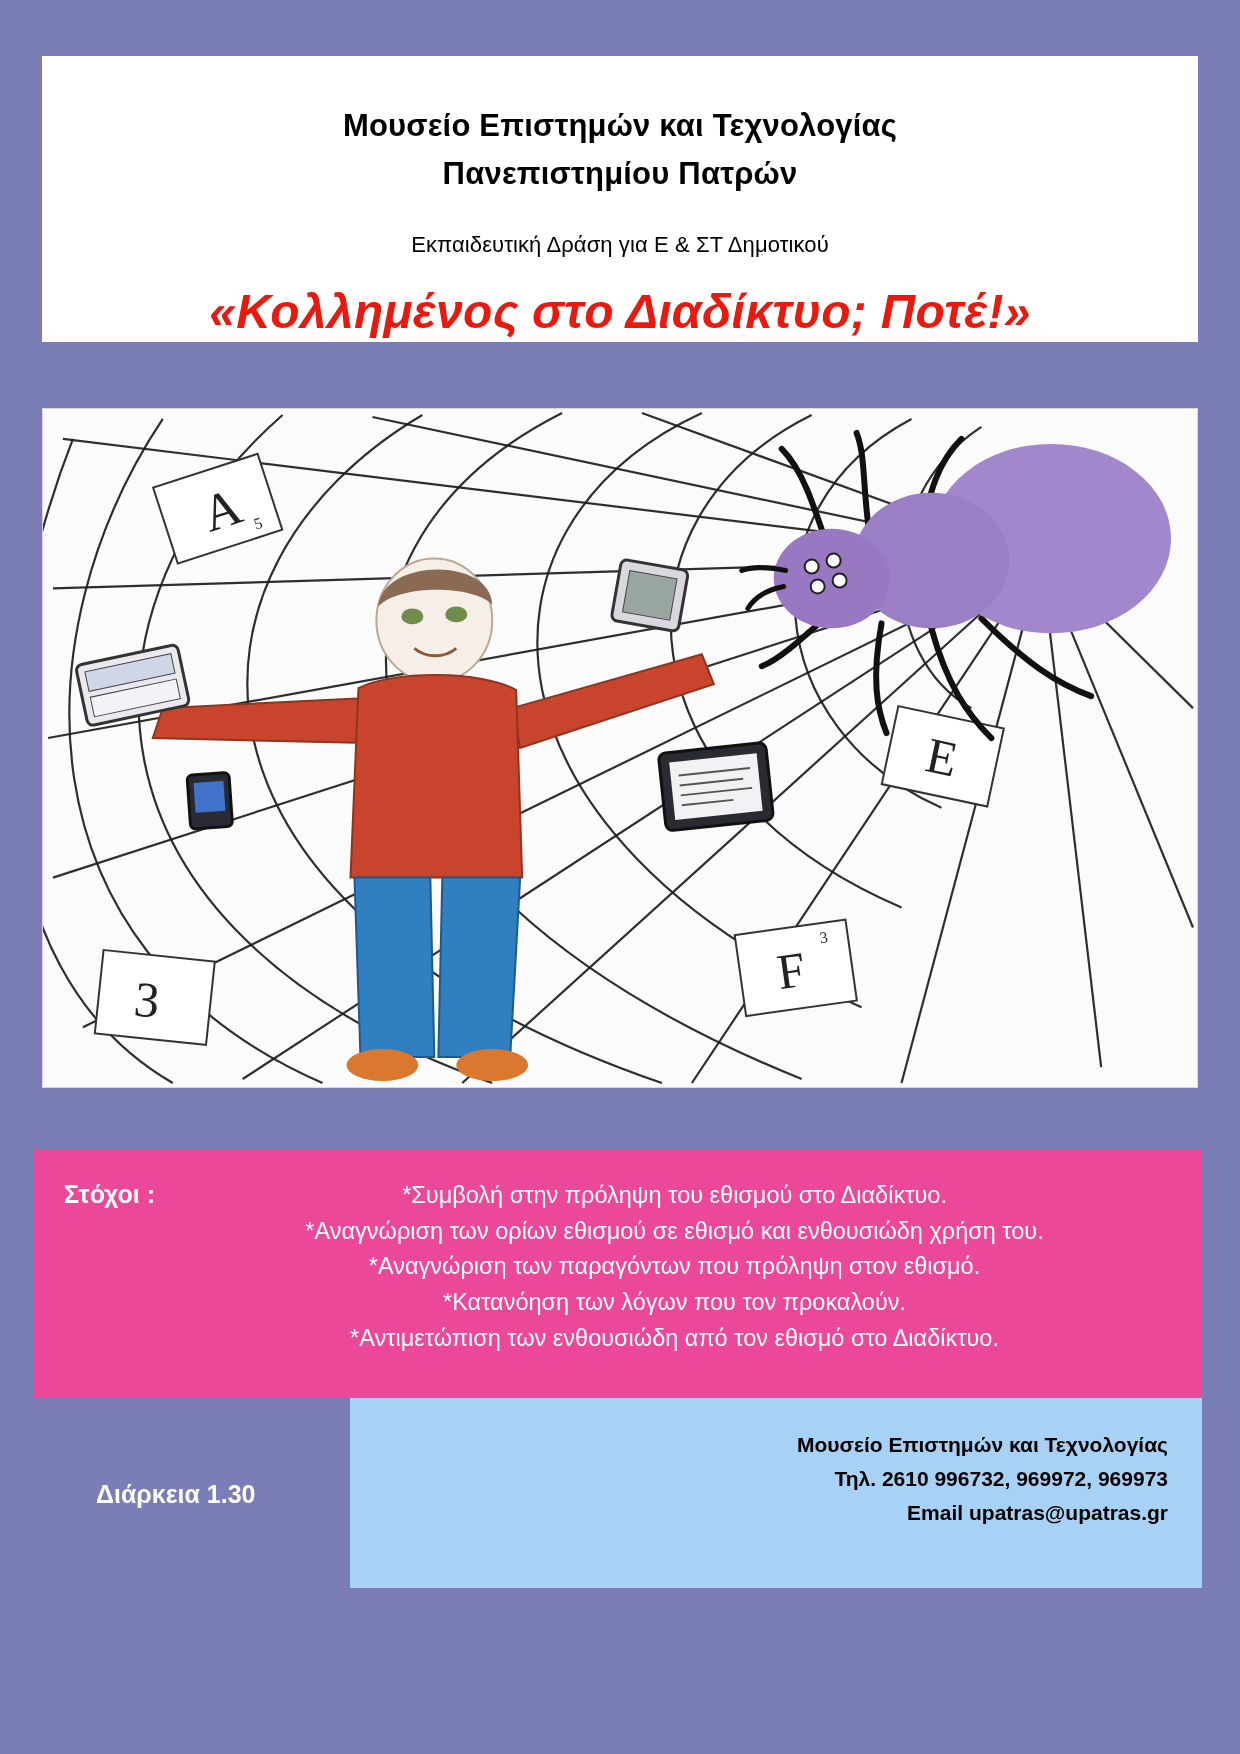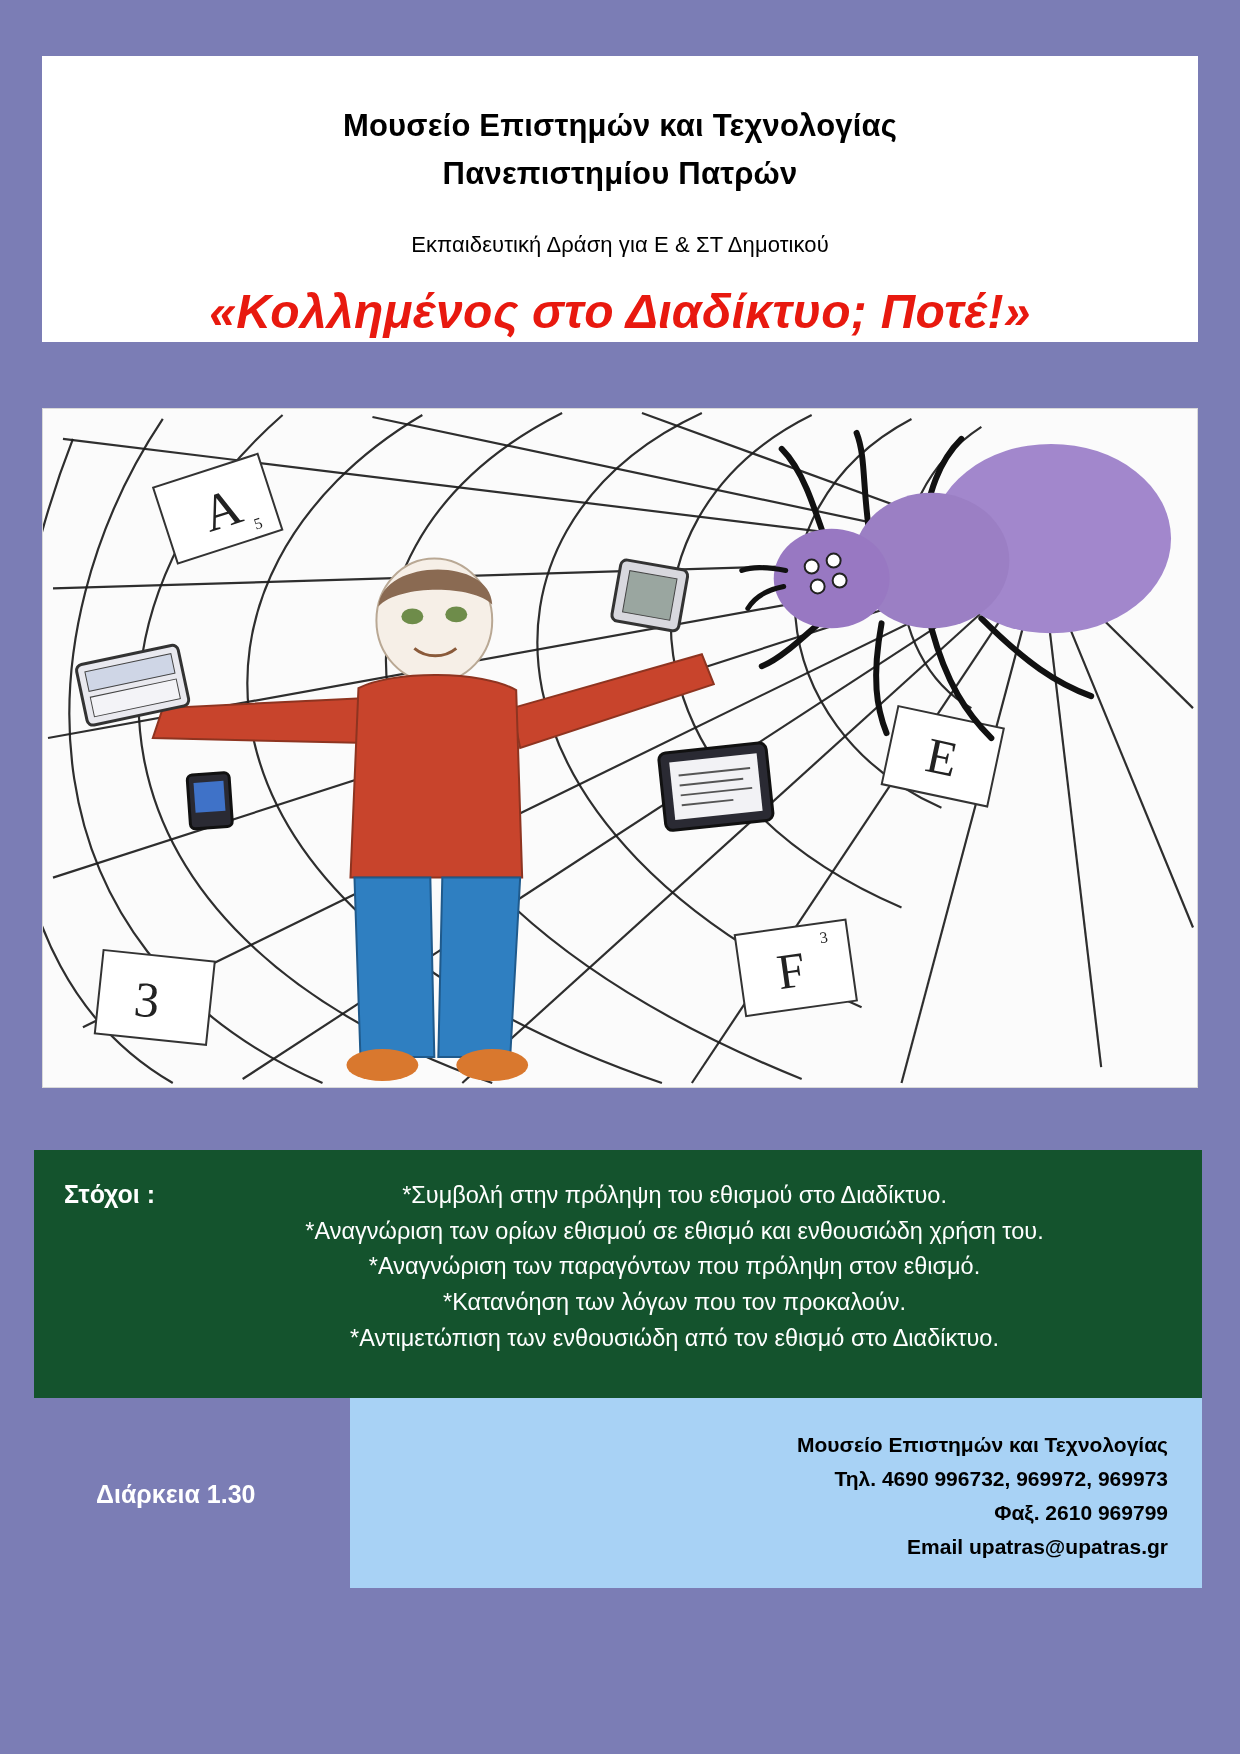--- a/index.html
+++ b/index.html
@@ -68,21 +68,21 @@
     height: 100%;
   }
 
   
   .goals-panel {
     position: absolute;
     left: 34px;
     top: 1150px;
     width: 1168px;
     height: 248px;
-    background: #14532d;
+    background: #ec4899;
     box-sizing: border-box;
     padding: 28px 26px 0 30px;
     display: flex;
     align-items: flex-start;
   }
   .goals-label {
     font-size: 25px;
     font-weight: bold;
     color: #ffffff;
     white-space: nowrap;
@@ -272,18 +272,17 @@
     <div>*Συμβολή στην πρόληψη του εθισμού στο Διαδίκτυο.</div>
     <div>*Αναγνώριση των ορίων εθισμού σε εθισμό και ενθουσιώδη χρήση του.</div>
     <div>*Αναγνώριση των παραγόντων που πρόληψη στον εθισμό.</div>
     <div>*Κατανόηση των λόγων που τον προκαλούν.</div>
     <div>*Αντιμετώπιση των ενθουσιώδη από τον εθισμό στο Διαδίκτυο.</div>
   </div>
 </div>
 
 <div class="footer-blue">
   <div>Μουσείο Επιστημών και Τεχνολογίας</div>
-  <div>Τηλ. 4690 996732, 969972, 969973</div>
-  <div>Φαξ. 2610 969799</div>
+  <div>Τηλ. 2610 996732, 969972, 969973</div>
   <div>Email upatras@upatras.gr</div>
 </div>
 
 <div class="duration">Διάρκεια  1.30</div>
 
 </body></html>

